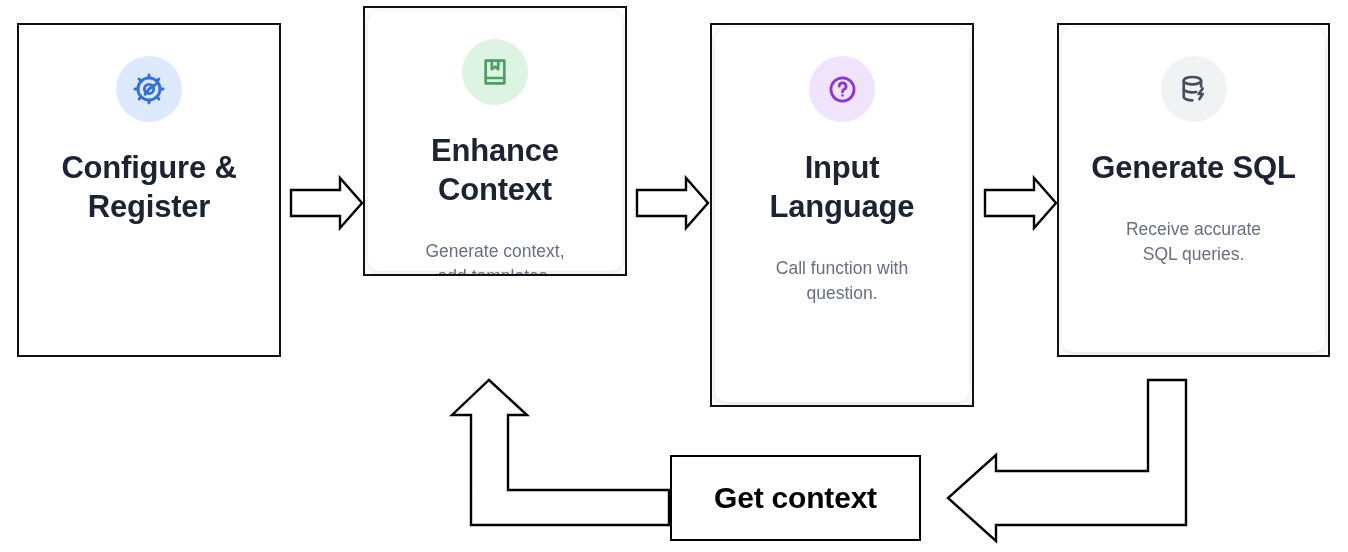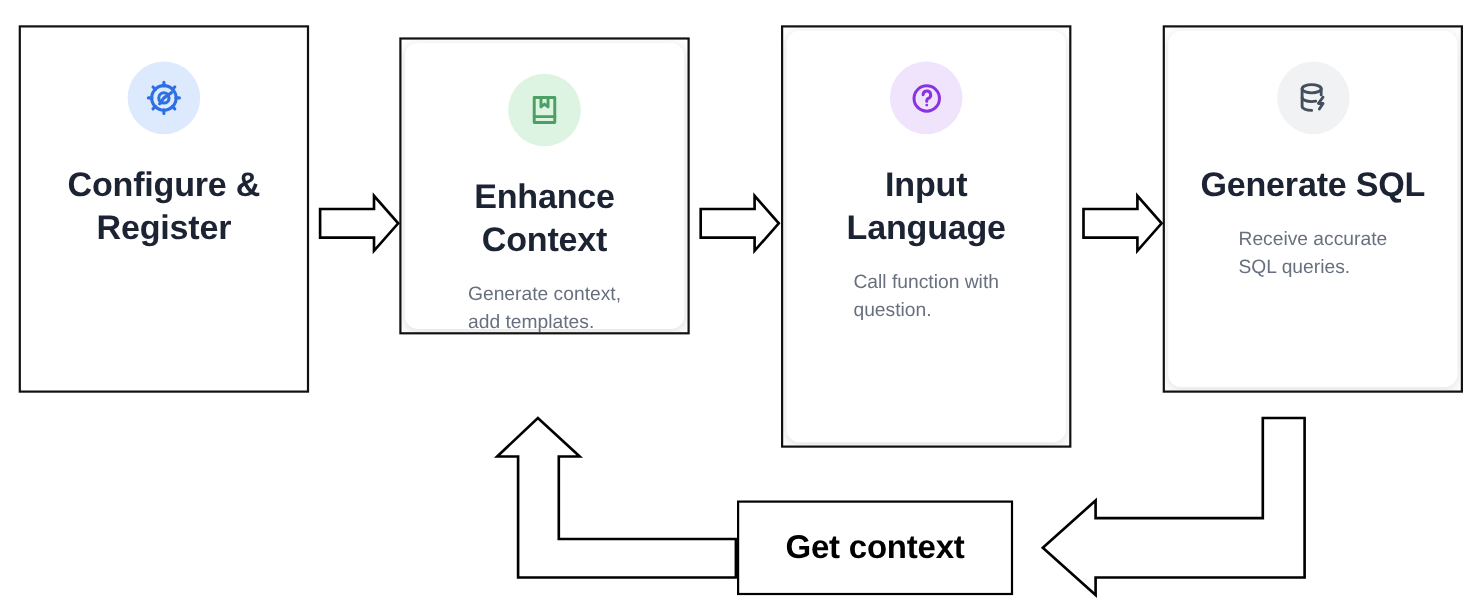--- a/index.html
+++ b/index.html
@@ -67,23 +67,24 @@
     font-size: 31px;
     font-weight: bold;
     color: #1c2333;
     text-align: center;
     line-height: 1.26;
     letter-spacing: -0.2px;
     padding: 0 14px;
     white-space: pre-line;
   }
   .card-desc {
-    margin-top: 18px;
+    margin-top: 30px;
     font-size: 17.5px;
     color: #68707f;
+    text-align: center;
     line-height: 1.42;
     padding: 0 16px;
     white-space: pre-line;
   }
 
   
   #shapes {
     position: absolute;
     left: 0;
     top: 0;
@@ -132,21 +133,21 @@
           <path d="M12 2.6v2.1M12 19.3v2.1M21.4 12h-2.1M4.7 12H2.6M18.6 5.4l-1.5 1.5M6.9 17.1l-1.5 1.5M18.6 18.6l-1.5-1.5M6.9 6.9L5.4 5.4"></path>
           <circle cx="12" cy="12" r="7.4"></circle>
           <path d="M12 12l4.6-3.2M12 12l-2.6 3.6"></path>
         </svg>
       </div>
       <div class="card-title">Configure &amp;
 Register</div>
     </div>
   </div>
 
-  <div class="step-card" style="left:363px; top:34px; width:264px; height:270px;">
+  <div class="step-card" style="left:363px; top:6px; width:264px; height:270px;">
     <div class="card-inner">
       <div class="icon-badge" style="background:#dcf4e1;">
         <svg width="32" height="32" viewBox="0 0 24 24" fill="none" stroke="#4e9f63" stroke-width="2" stroke-linecap="round" stroke-linejoin="round">
           <path d="M5 3.5h14v17H5z"></path>
           <path d="M5 16.5h14"></path>
           <path d="M9.6 3.5v6.4l2.4-1.9 2.4 1.9V3.5"></path>
         </svg>
       </div>
       <div class="card-title">Enhance
 Context</div>

